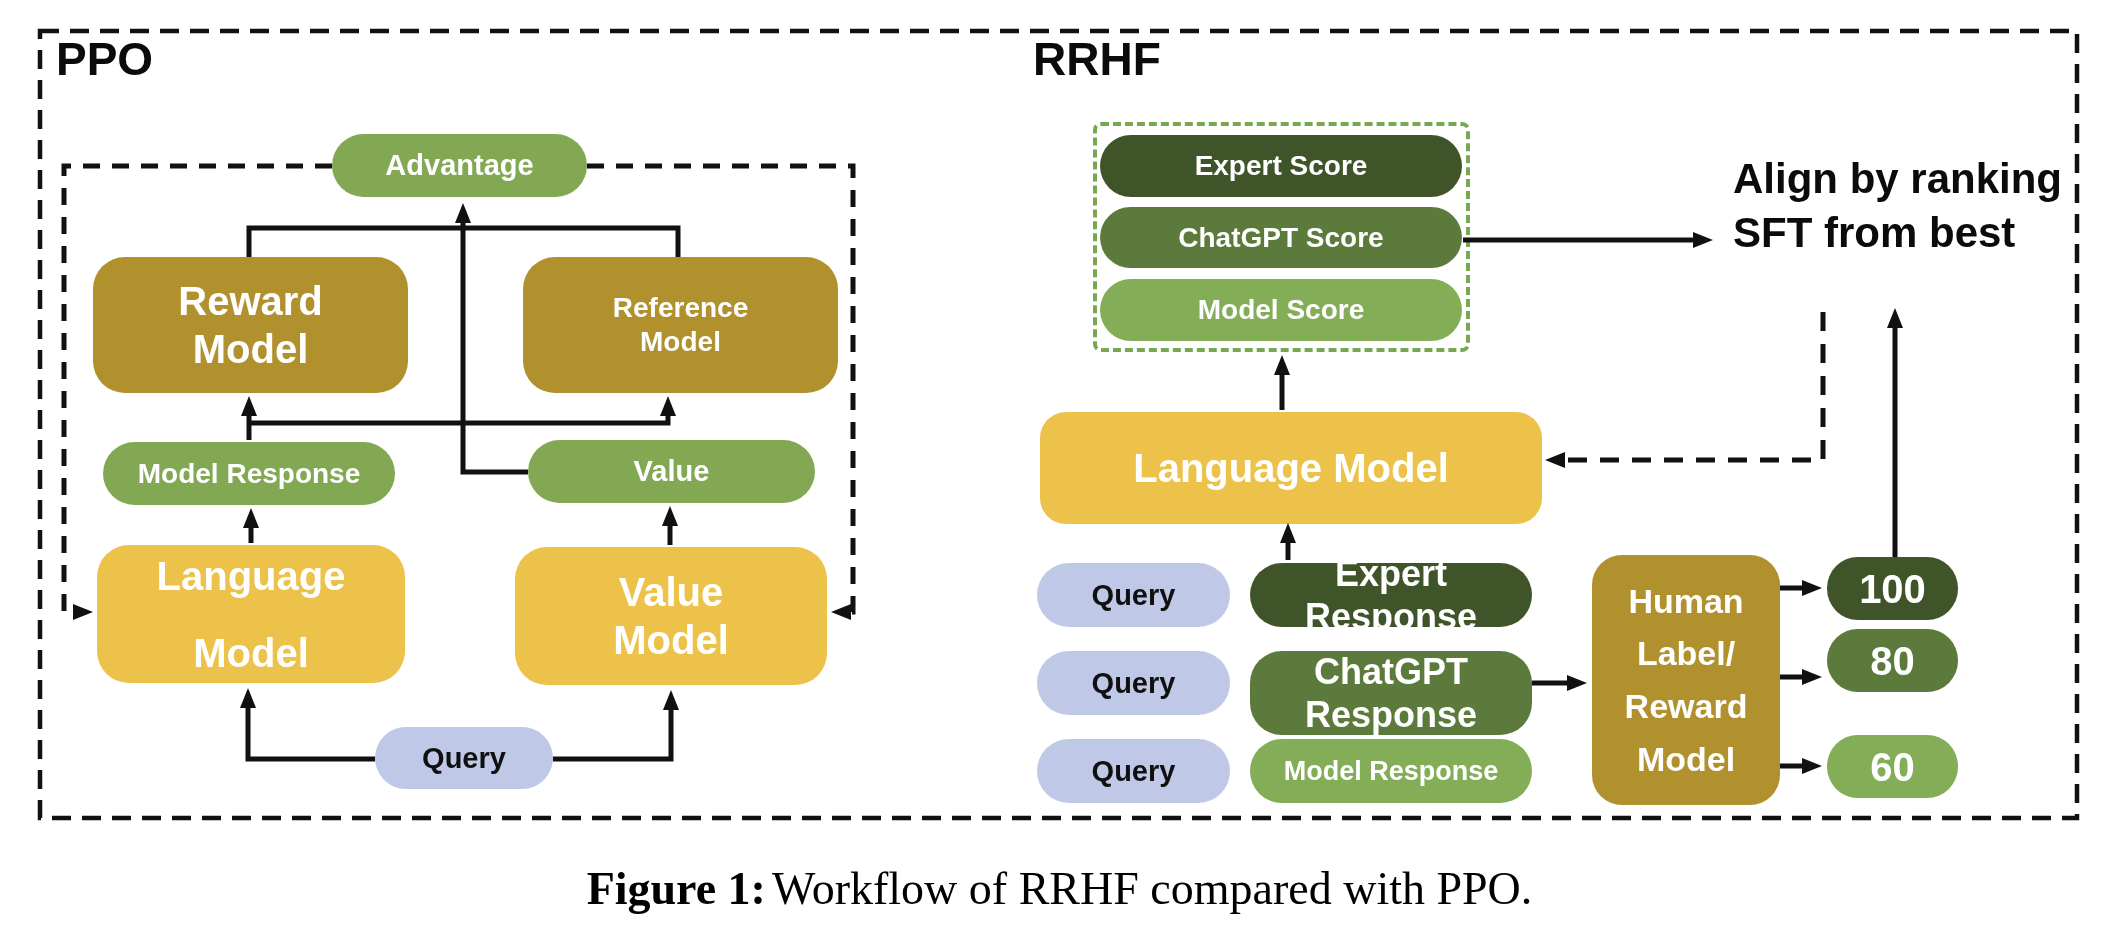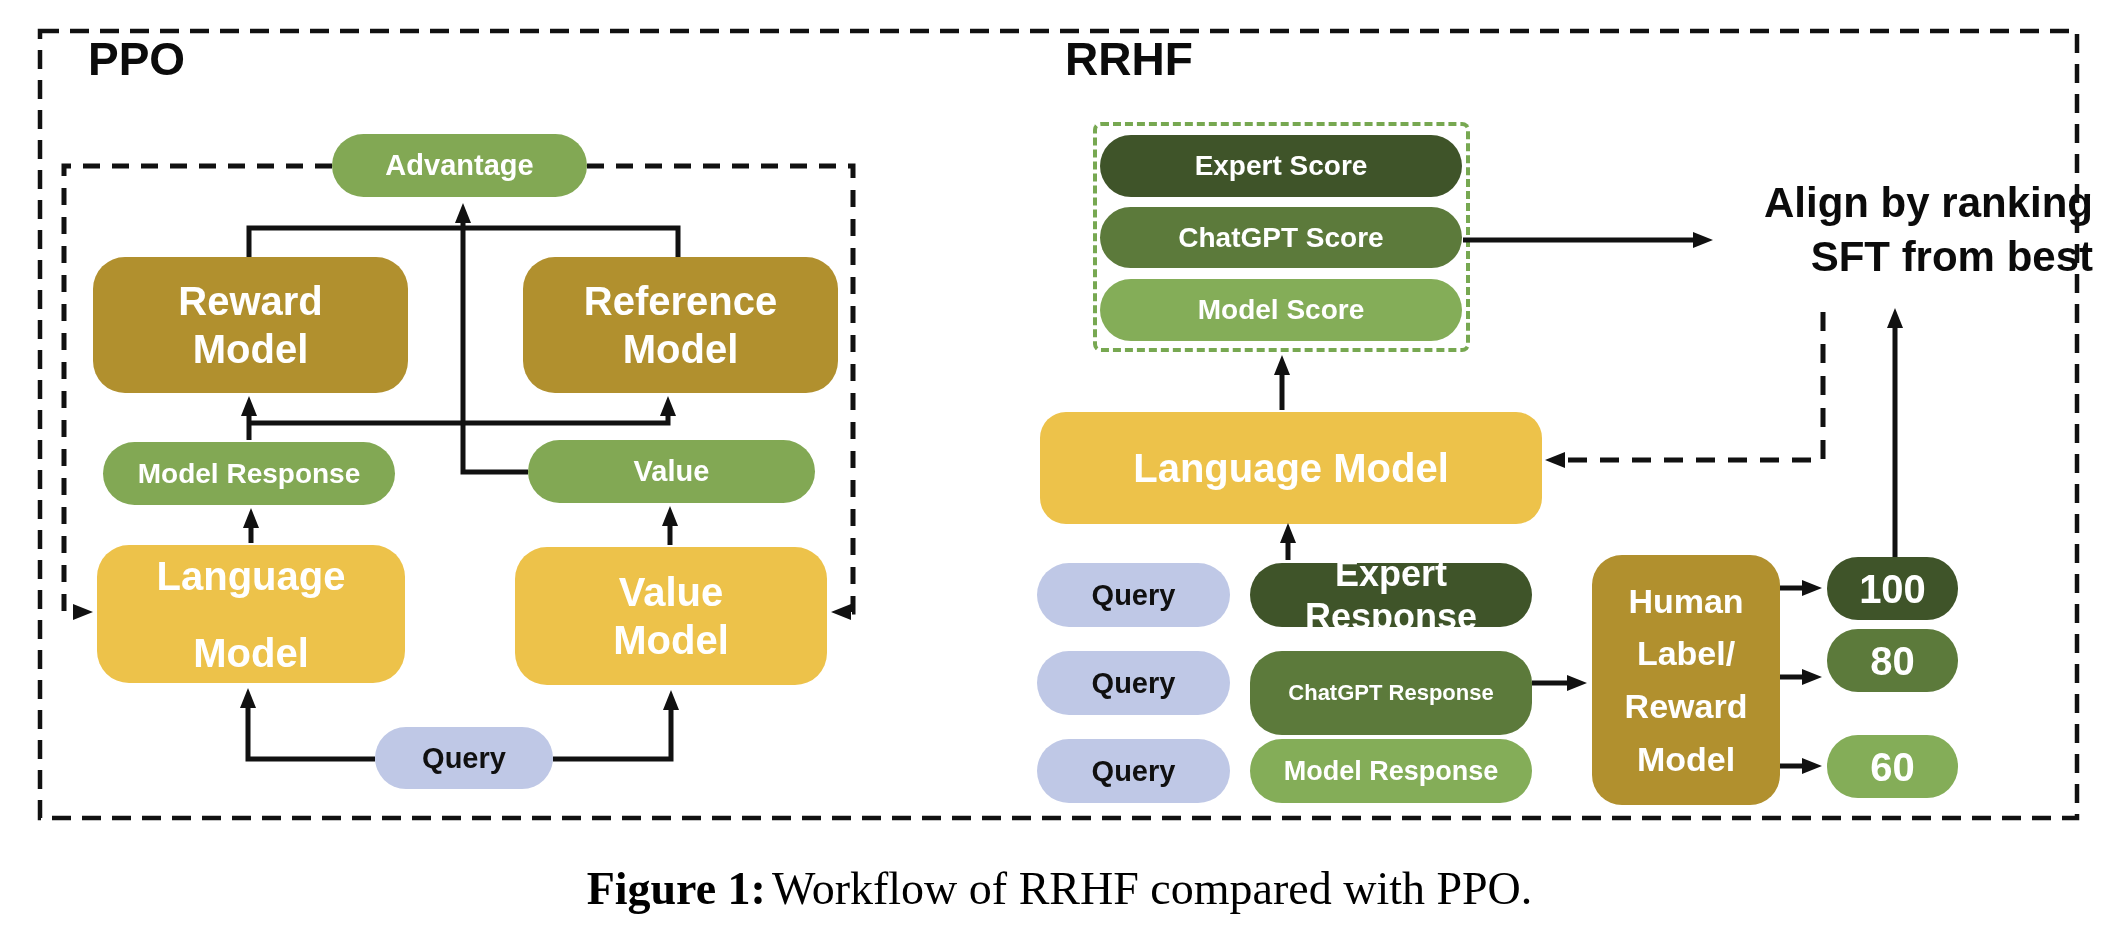--- a/index.html
+++ b/index.html
@@ -21,25 +21,24 @@
   .fill-gold{background:var(--gold);}
   .fill-yellow{background:var(--yellow);}
   .fill-green{background:var(--green);}
   .fill-green-dark{background:var(--green-dark);}
   .fill-green-mid{background:var(--green-mid);}
   .fill-green-light{background:var(--green-light);}
   .fill-lavender{background:var(--lavender);}
   .panel-label{
     position:absolute; font-weight:800; font-size:46px; color:#0b0b0b;
     letter-spacing:0px;
-    margin-left:32px;
   }
   #align-note{
-    position:absolute; left:1733px; top:176px; width:360px;
-    font-weight:800; font-size:42px; line-height:54px; color:#0b0b0b;text-align:right;
+    position:absolute; left:1733px; top:152px; width:360px;
+    font-weight:800; font-size:42px; line-height:54px; color:#0b0b0b;
   }
   #score-dash-box{
     position:absolute; left:1093px; top:122px; width:377px; height:230px;
     border:4px dashed var(--green-border); border-radius:8px; box-sizing:border-box;
   }
   #caption{
     position:absolute; left:0; top:862px; width:2119px; text-align:center;
     font-family:"Liberation Serif",serif; font-size:46px; color:#000;
   }
   #caption .cap-prefix{font-weight:bold;}
@@ -107,21 +106,21 @@
 
   <div class="node fill-green" style="left:332px; top:134px; width:255px; height:63px; border-radius:32px; font-size:29px;">
     <span>Advantage</span>
   </div>
 
   <div class="node fill-gold" style="left:93px; top:257px; width:315px; height:136px; border-radius:32px; font-size:40px;">
     <div>Reward</div>
     <div>Model</div>
   </div>
 
-  <div class="node fill-gold" style="left:523px; top:257px; width:315px; height:136px; border-radius:32px; font-size:40px;">
+  <div class="node fill-gold" style="left:523px; top:257px; width:315px; height:136px; border-radius:32px; font-size:28px;">
     <div>Reference</div>
     <div>Model</div>
   </div>
 
   <div class="node fill-green" style="left:103px; top:442px; width:292px; height:63px; border-radius:32px; font-size:28px;">
     <span>Model Response</span>
   </div>
 
   <div class="node fill-green" style="left:528px; top:440px; width:287px; height:63px; border-radius:32px; font-size:29px;">
     <span>Value</span>
@@ -168,21 +167,21 @@
   <div class="node fill-green-dark" style="left:1250px; top:563px; width:282px; height:64px; border-radius:32px; font-size:36px;">
     <span>Expert Response</span>
   </div>
   <div class="node fill-green-dark" style="left:1827px; top:557px; width:131px; height:63px; border-radius:31px; font-size:40px;">
     <span>100</span>
   </div>
 
   <div class="node fill-lavender dark-text" style="left:1037px; top:651px; width:193px; height:64px; border-radius:32px; font-size:29px;">
     <span>Query</span>
   </div>
-  <div class="node fill-green-mid" style="left:1250px; top:651px; width:282px; height:84px; border-radius:32px; font-size:22px;">
+  <div class="node fill-green-mid" style="left:1250px; top:651px; width:282px; height:84px; border-radius:32px; font-size:36px;">
     <span>ChatGPT Response</span>
   </div>
   <div class="node fill-green-mid" style="left:1827px; top:629px; width:131px; height:63px; border-radius:31px; font-size:40px;">
     <span>80</span>
   </div>
 
   <div class="node fill-lavender dark-text" style="left:1037px; top:739px; width:193px; height:64px; border-radius:32px; font-size:29px;">
     <span>Query</span>
   </div>
   <div class="node fill-green-light" style="left:1250px; top:739px; width:282px; height:64px; border-radius:32px; font-size:27px;">

